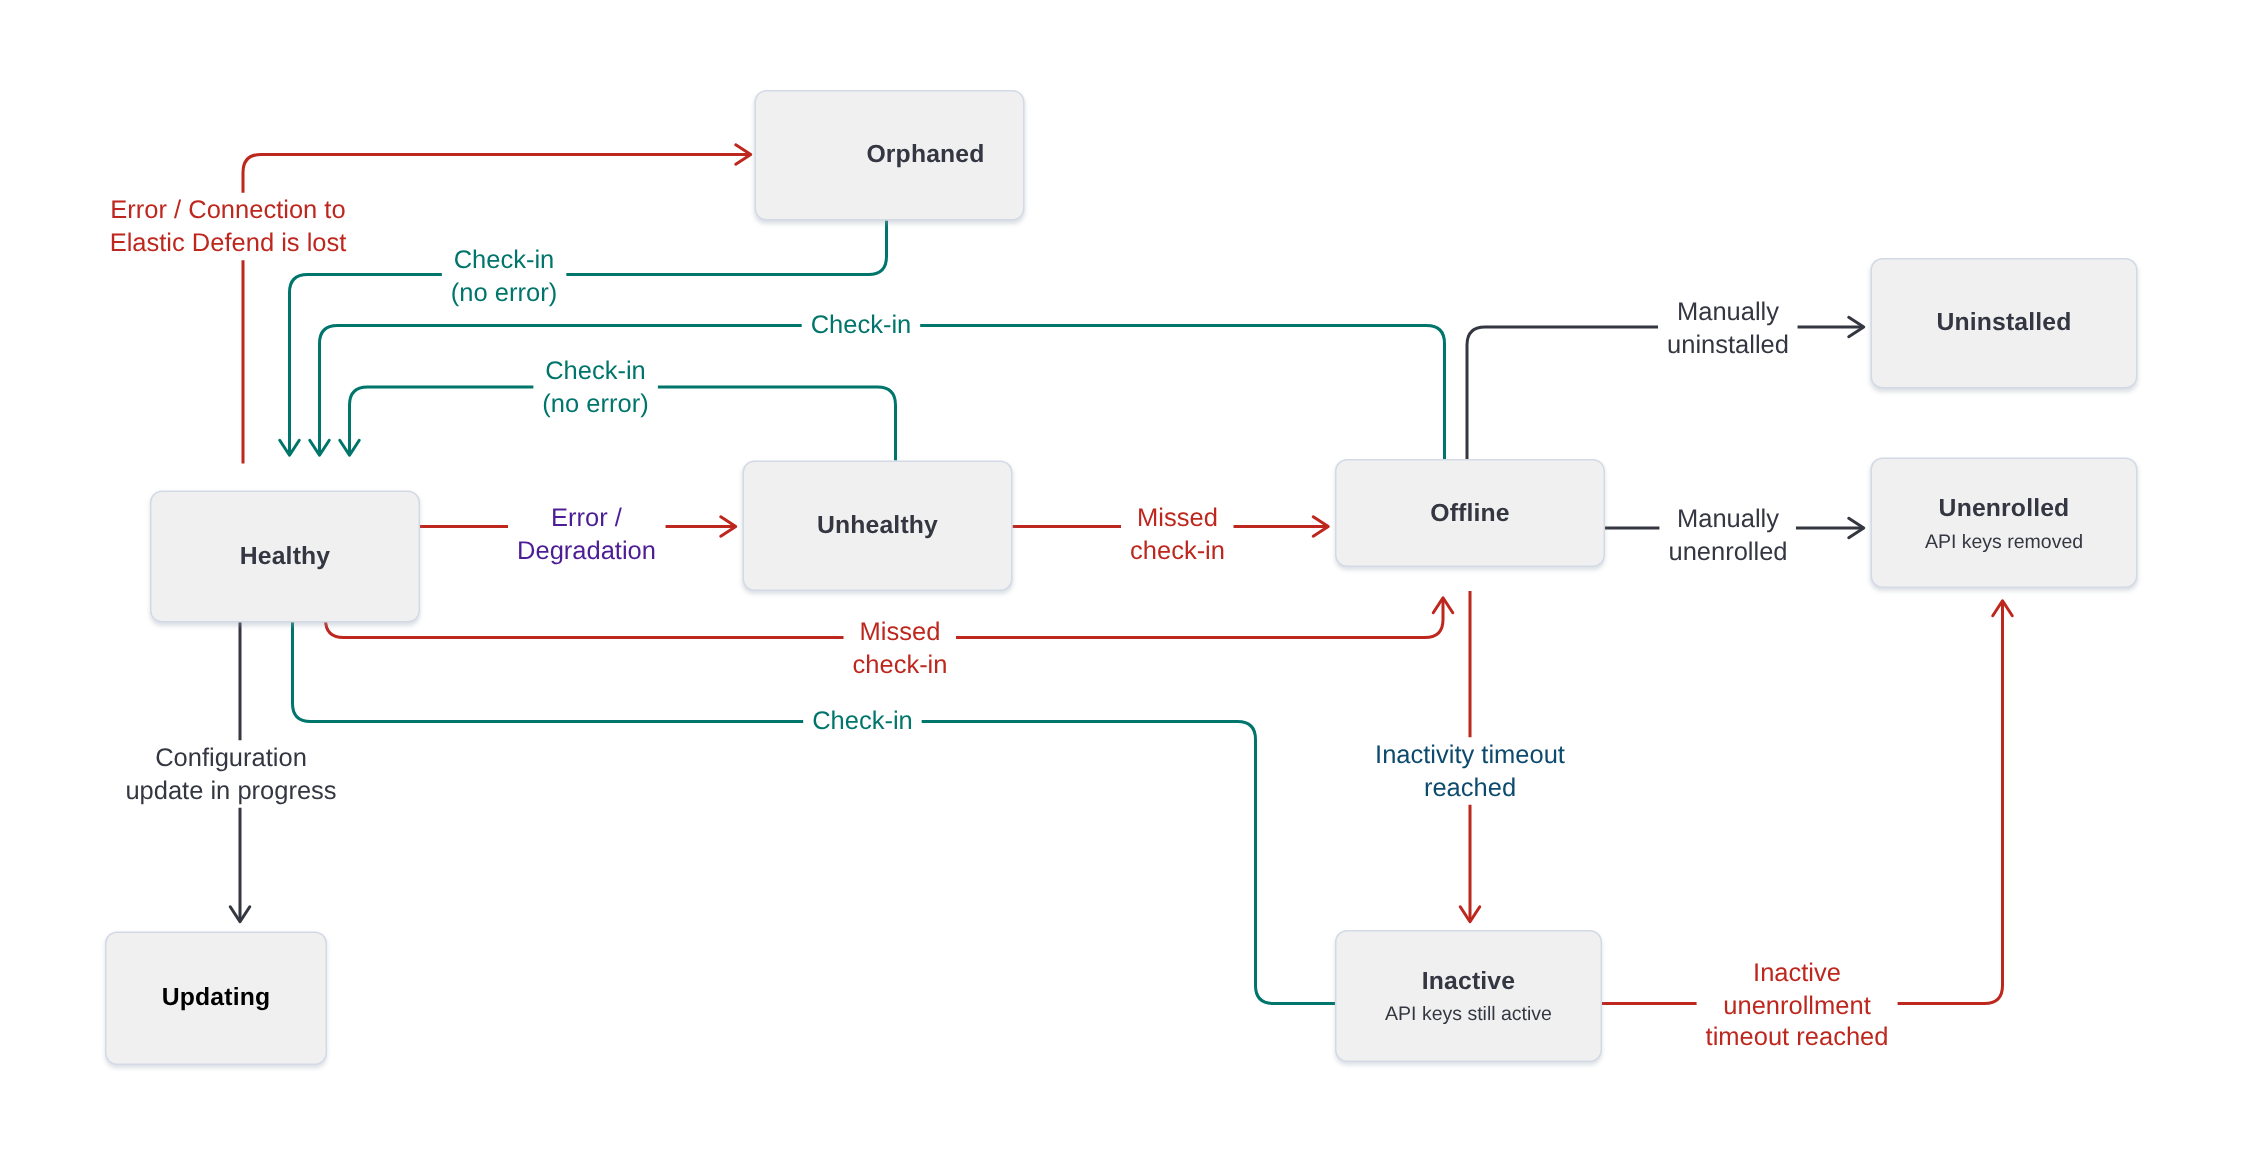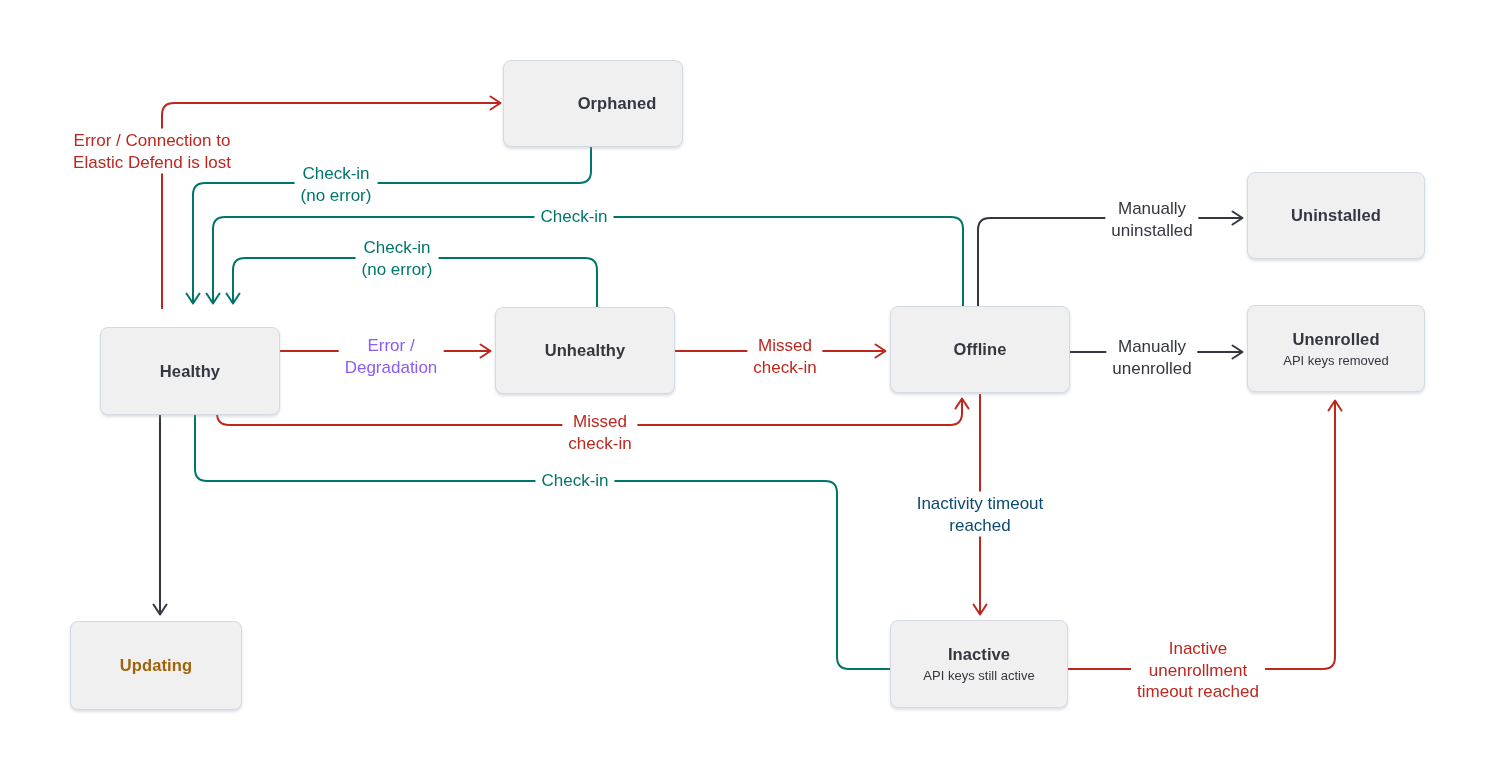--- a/index.html
+++ b/index.html
@@ -76,58 +76,60 @@
       <path d="M 160 397 V 614" fill="none" stroke="#343741" stroke-width="2" stroke-linecap="butt" marker-end="url(#arrow-dark)"></path>
     </svg>
   <div id="label-layer">
       <div class="edge-label" style="left: 152px; top: 151px; color: rgb(189, 39, 30);">Error / Connection to
 Elastic Defend is lost</div>
       <div class="edge-label" style="left: 336px; top: 184px; color: rgb(0, 117, 107);">Check-in
 (no error)</div>
       <div class="edge-label" style="left: 574px; top: 217px; color: rgb(0, 117, 107);">Check-in</div>
       <div class="edge-label" style="left: 397px; top: 258px; color: rgb(0, 117, 107);">Check-in
 (no error)</div>
-      <div class="edge-label" style="left: 391px; top: 356px; color: #8b5cf6;">Error /
+      <div class="edge-label" style="left: 391px; top: 356px; color: #4c1d95;">Error /
 Degradation</div>
       <div class="edge-label" style="left: 785px; top: 356px; color: rgb(189, 39, 30);">Missed
 check-in</div>
       <div class="edge-label" style="left: 1152px; top: 219px; color: rgb(52, 55, 65);">Manually
 uninstalled</div>
       <div class="edge-label" style="left: 1152px; top: 357px; color: rgb(52, 55, 65);">Manually
 unenrolled</div>
       <div class="edge-label" style="left: 600px; top: 432px; color: rgb(189, 39, 30);">Missed
 check-in</div>
       <div class="edge-label" style="left: 575px; top: 481px; color: rgb(0, 117, 107);">Check-in</div>
       <div class="edge-label" style="left: 980px; top: 514px; color: #0c4a6e;">Inactivity timeout
 reached</div>
       <div class="edge-label" style="left: 1198px; top: 670px; color: rgb(189, 39, 30);">Inactive
 unenrollment
 timeout reached</div>
+      <div class="edge-label" style="left: 154px; top: 516px; color: rgb(52, 55, 65);">Configuration
+update in progress</div>
     </div>
   <div id="node-layer">
       <div class="node" style="left: 503px; top: 60px; width: 180px; height: 87px; background: rgb(240, 240, 241); border-color: rgb(211, 218, 230); color: rgb(52, 55, 65); padding-left: 48px;">
         <span class="node-title">Orphaned</span>
       </div>
       <div class="node" style="left: 1247px; top: 172px; width: 178px; height: 87px; background: rgb(240, 240, 241); border-color: rgb(211, 218, 230); color: rgb(52, 55, 65);">
         <span class="node-title">Uninstalled</span>
       </div>
       <div class="node" style="left: 100px; top: 309px; width: 180px; height: 88px; background: rgb(240, 240, 241); border-color: rgb(211, 218, 230); color: rgb(52, 55, 65); margin-top: 18px;">
         <span class="node-title">Healthy</span>
       </div>
       <div class="node" style="left: 495px; top: 307px; width: 180px; height: 87px; background: rgb(240, 240, 241); border-color: rgb(211, 218, 230); color: rgb(52, 55, 65);">
         <span class="node-title">Unhealthy</span>
       </div>
-      <div class="node" style="left: 890px; top: 306px; width: 180px; height: 87px; background: rgb(240, 240, 241); border-color: rgb(211, 218, 230); color: rgb(52, 55, 65); text-align: right;">
+      <div class="node" style="left: 890px; top: 306px; width: 180px; height: 72px; background: rgb(240, 240, 241); border-color: rgb(211, 218, 230); color: rgb(52, 55, 65); text-align: right;">
         <span class="node-title">Offline</span>
       </div>
       <div class="node" style="left: 1247px; top: 305px; width: 178px; height: 87px; background: rgb(240, 240, 241); border-color: rgb(211, 218, 230); color: rgb(52, 55, 65);">
         <span class="node-title">Unenrolled</span>
         <span class="node-sub">API keys removed</span>
       </div>
-      <div class="node" style="left: 70px; top: 621px; width: 172px; height: 89px; background: rgb(240, 240, 241); border-color: rgb(211, 218, 230); color: #a16207;">
+      <div class="node" style="left: 70px; top: 621px; width: 148px; height: 89px; background: rgb(240, 240, 241); border-color: rgb(211, 218, 230); color: #000000;">
         <span class="node-title">Updating</span>
       </div>
       <div class="node" style="left: 890px; top: 620px; width: 178px; height: 88px; background: rgb(240, 240, 241); border-color: rgb(211, 218, 230); color: rgb(52, 55, 65);">
         <span class="node-title">Inactive</span>
         <span class="node-sub">API keys still active</span>
       </div>
     </div>
 </div>
 
 </body></html>

